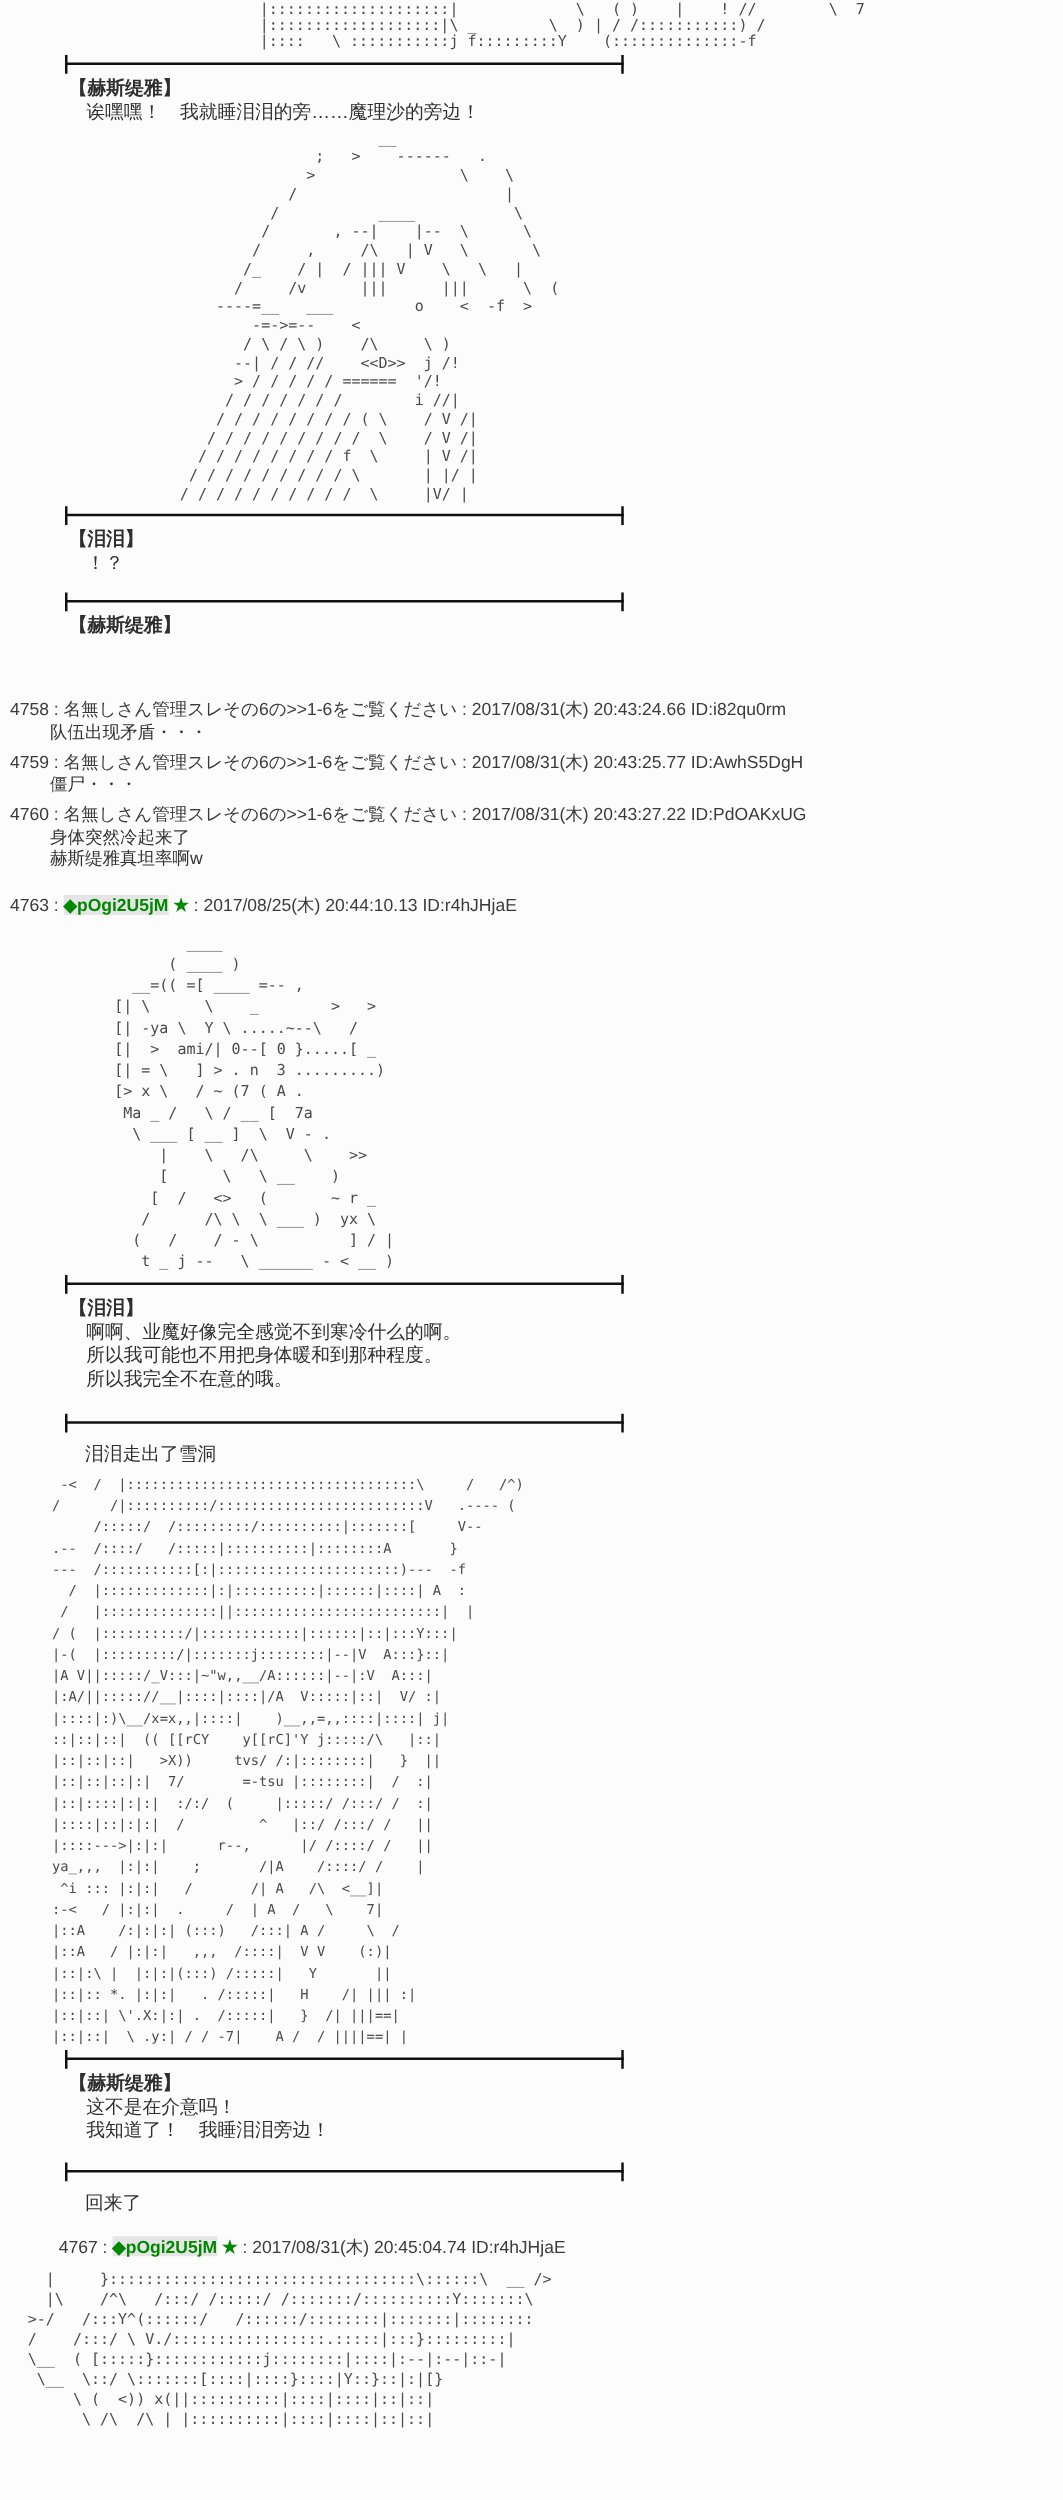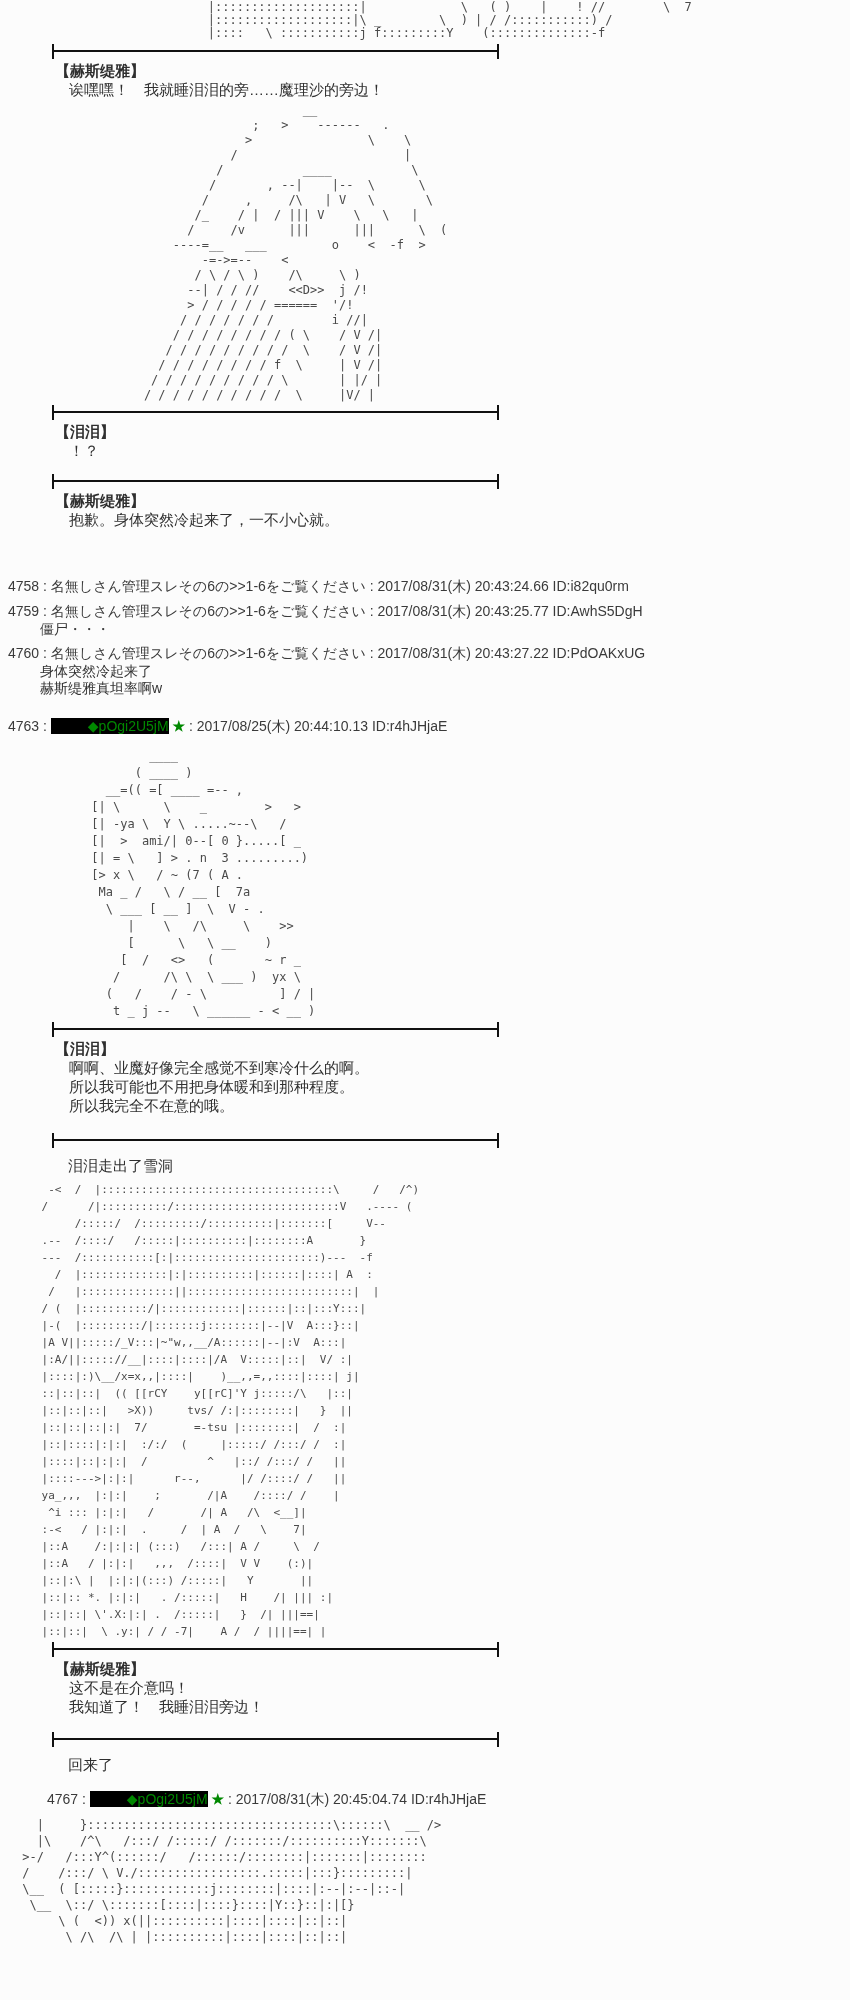--- a/index.html
+++ b/index.html
@@ -26,21 +26,21 @@
   .dlg-name{font-weight:bold;}
   .dlg-lines{margin-left:14px;white-space:pre-wrap;}
 
   .narration{margin:8px 0 0 68px;line-height:19px;color:#2f2f2f;}
 
   .posts{margin-top:48px;}
   .post{margin:0 0 6px 8px;font-size:14px;line-height:19px;color:#3a3a3a;}
   .post--trip{margin-top:20px;}
   .post--last{margin-top:14px;margin-left:47px;}
   .post-body{margin-left:32px;line-height:17px;font-size:14px;white-space:pre-wrap;color:#333;}
-  .trip-name{color:#008800;background:#000000;font-weight:normal;padding-left:37px;}
+  .trip-name{color:#008800;background:#e5e5e5;font-weight:bold;}
   .trip-star{color:#008800;font-weight:bold;}
 </style>
 </head>
 <body>
 
 <pre class="aa aa--top">        |::::::::::::::::::::|             \   ( )    |    ! //        \  7
         |:::::::::::::::::::|\ _        \  ) | / /:::::::::::) /
         |::::   \ :::::::::::j f:::::::::Y    (::::::::::::::-f</pre>
 
 <div class="divider d1">
@@ -87,27 +87,27 @@
 </div>
 
 <div class="divider d3">
     <span class="tick-l"></span>
     <span class="line"></span>
     <span class="tick-r"></span>
   </div>
 
 <div class="dlg">
   <div class="dlg-name">【赫斯缇雅】</div>
-  <div class="dlg-lines">抱歉。身体突然冷起来了，一不小心就。</div>
 </div>
 
 <div class="posts">
 
   <div class="post">
     <div class="post-head"><span>4758</span><span> : </span><span>名無しさん管理スレその6の&gt;&gt;1-6をご覧ください</span><span> : </span><span>2017/08/31(木) 20:43:24.66 ID:i82qu0rm</span></div>
+    <div class="post-body">队伍出现矛盾・・・</div>
   </div>
 
   <div class="post">
     <div class="post-head"><span>4759</span><span> : </span><span>名無しさん管理スレその6の&gt;&gt;1-6をご覧ください</span><span> : </span><span>2017/08/31(木) 20:43:25.77 ID:AwhS5DgH</span></div>
     <div class="post-body">僵尸・・・</div>
   </div>
 
   <div class="post">
     <div class="post-head"><span>4760</span><span> : </span><span>名無しさん管理スレその6の&gt;&gt;1-6をご覧ください</span><span> : </span><span>2017/08/31(木) 20:43:27.22 ID:PdOAKxUG</span></div>
     <div class="post-body">身体突然冷起来了

